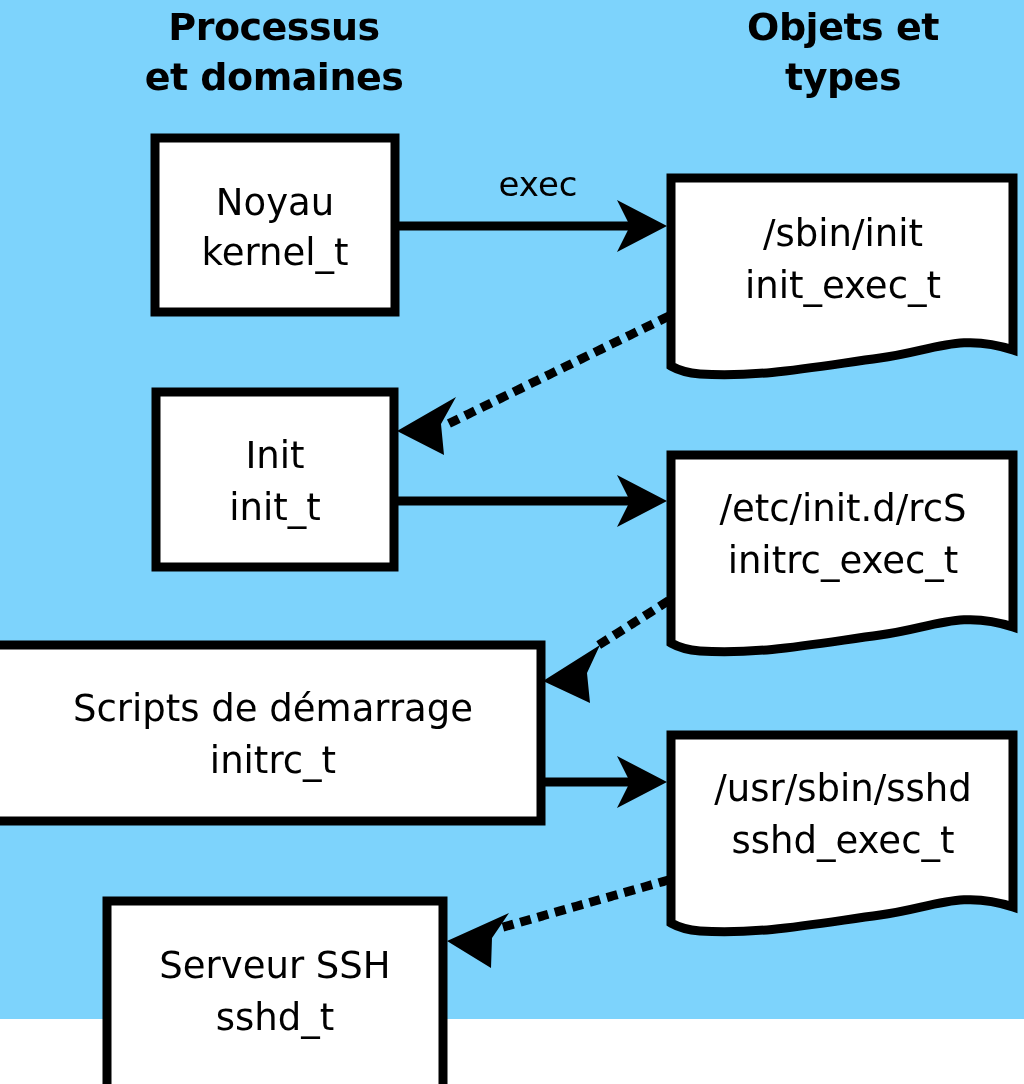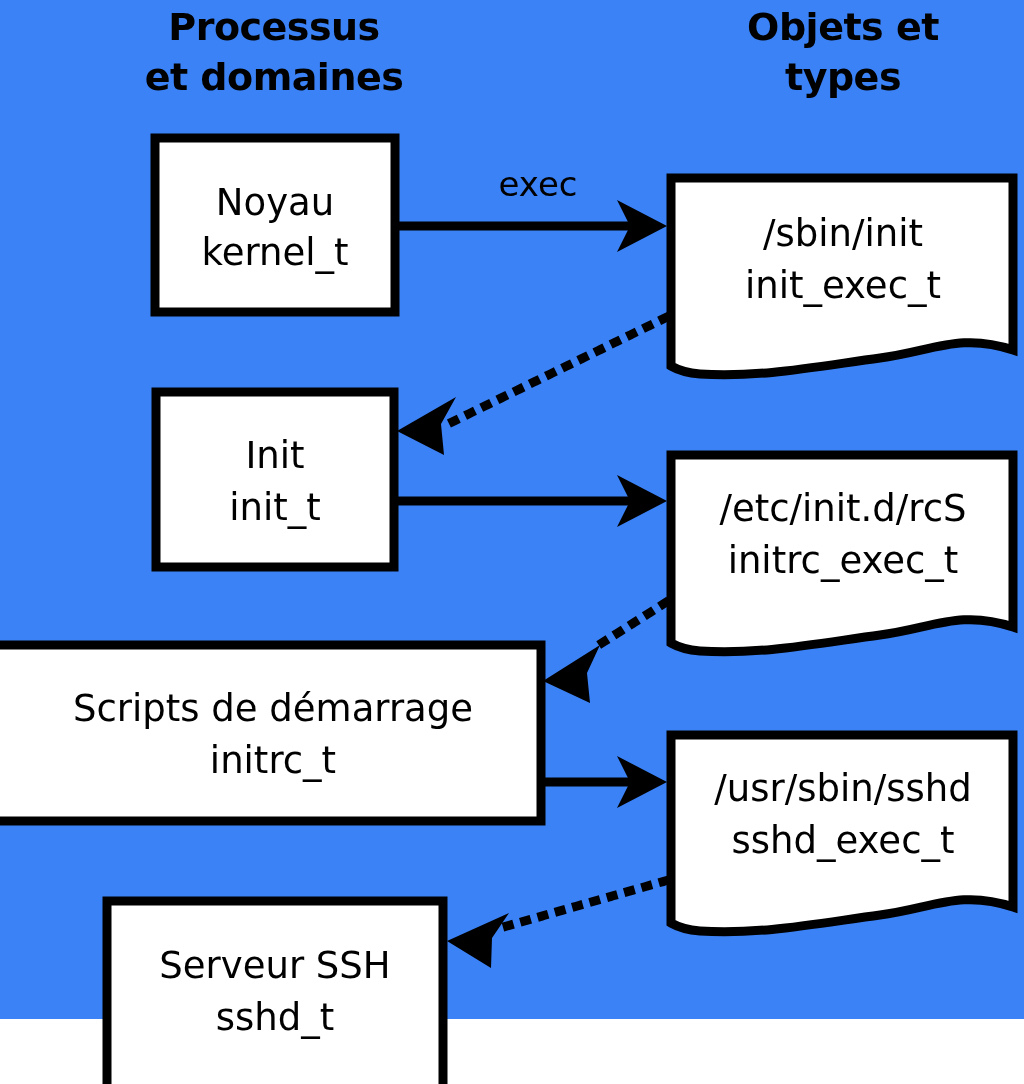--- a/index.html
+++ b/index.html
@@ -10,21 +10,21 @@
   body {
     width: 1024px;
     height: 1084px;
     overflow: hidden;
     font-family: "DejaVu Sans", sans-serif;
   }
   #diagram-root {
     position: relative;
     width: 1024px;
     height: 1019px;
-    background: #3b82f6;
+    background: #7dd3fc;
   }
   svg#diagram-svg {
     display: block;
     width: 1024px;
     height: 1084px;
   }
   .col-header {
     font-family: "DejaVu Sans", sans-serif;
     font-weight: bold;
     font-size: 38px;

